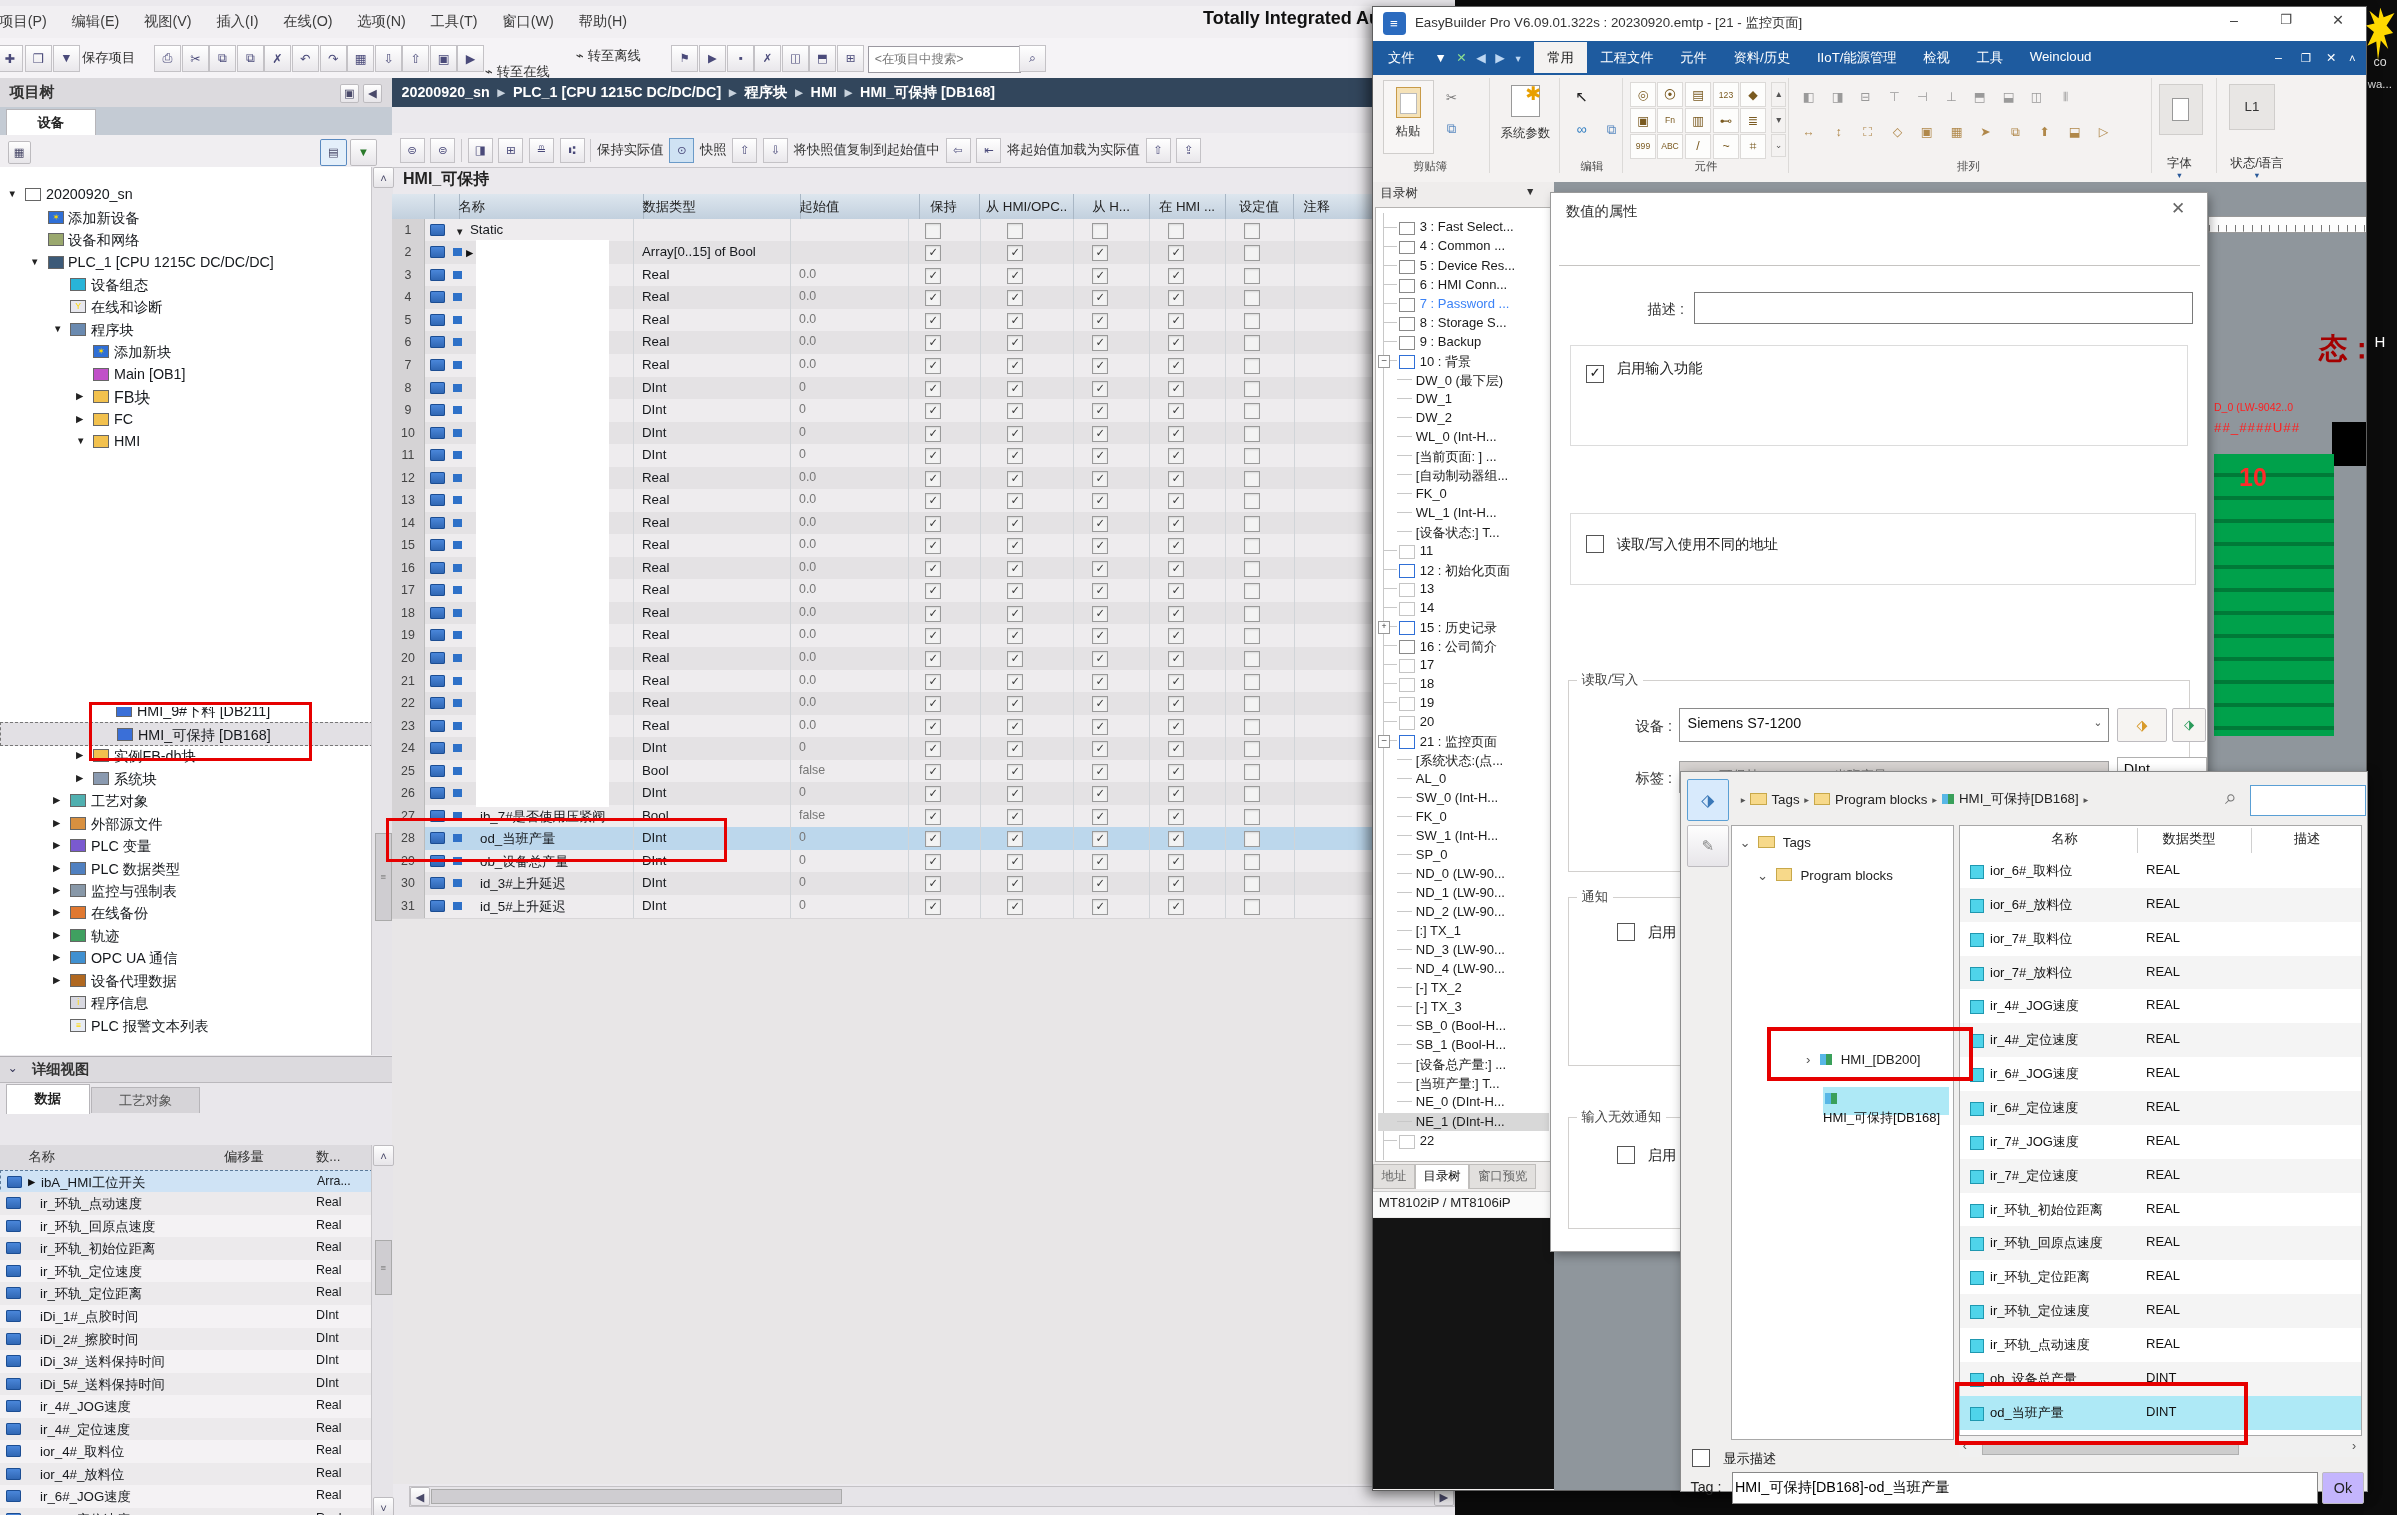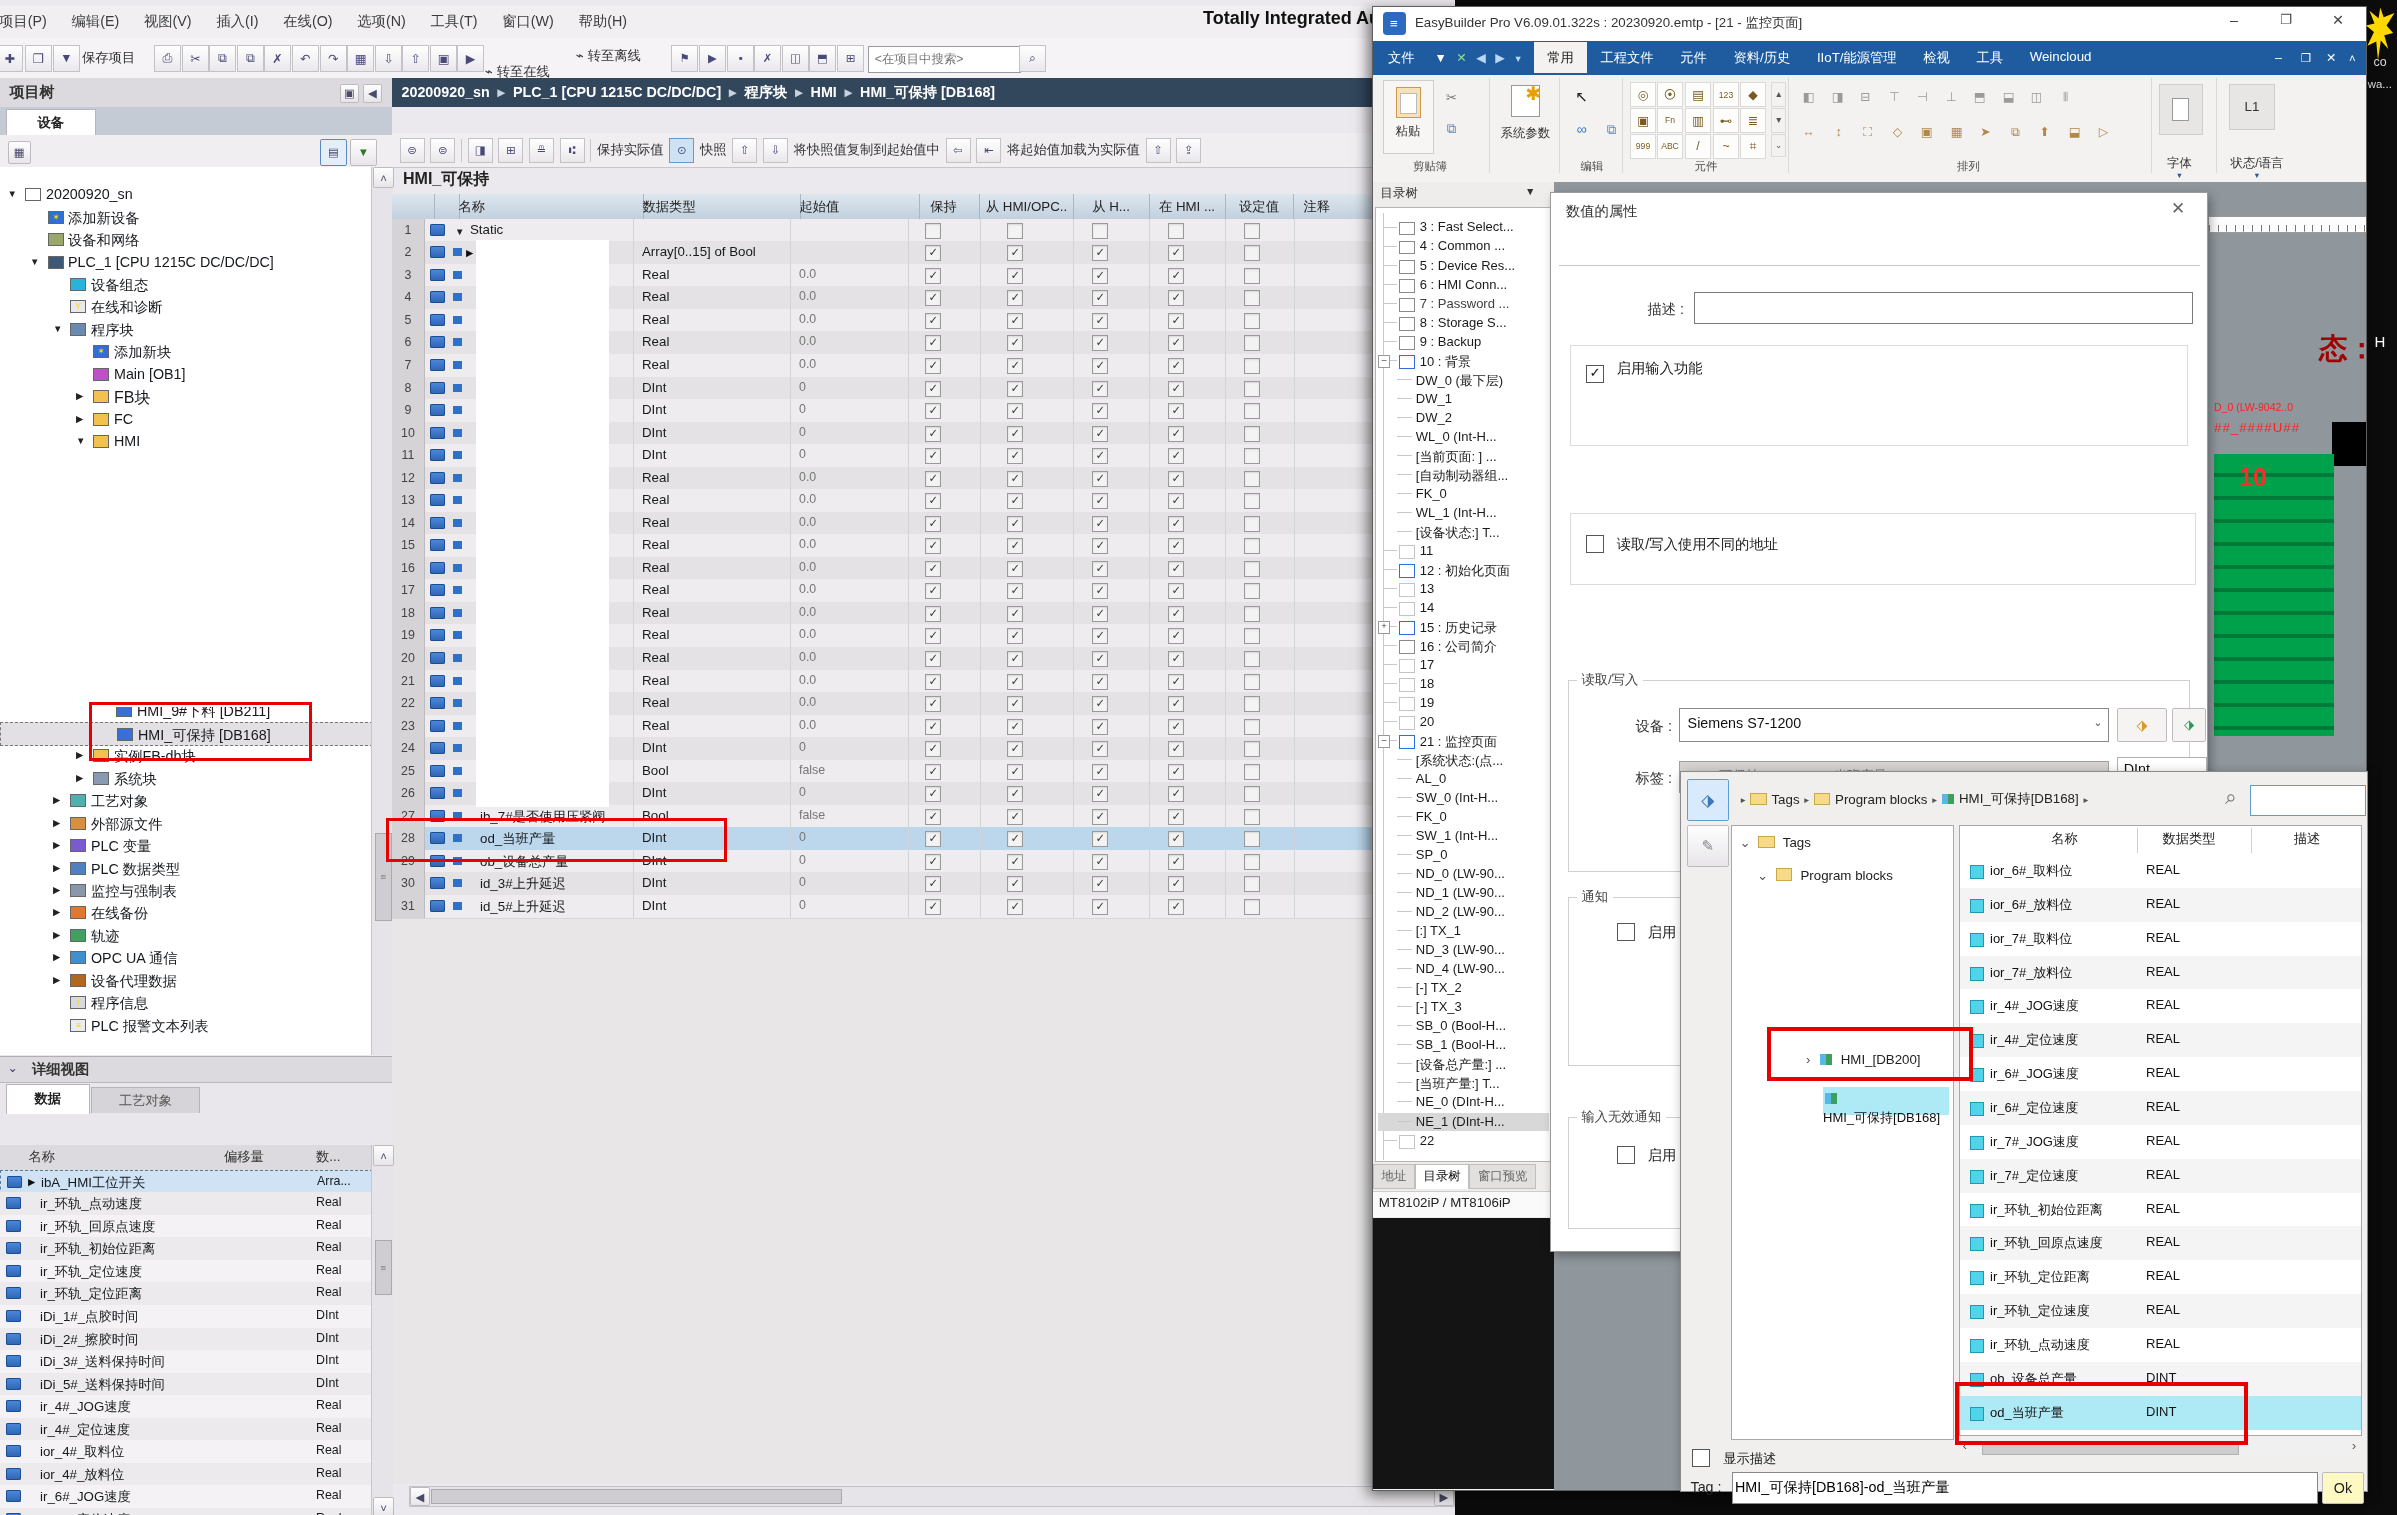--- a/index.html
+++ b/index.html
@@ -1124,21 +1124,21 @@
             <div style="position: absolute; left: 42px; top: 1px; width: 127px; height: 17px; font-size: 13px; color: rgb(26, 26, 26); white-space: nowrap; overflow: hidden;">5 : Device Res...</div>
           </div>
           <div style="position: absolute; left: 1.9px; top: 68px; width: 171px; height: 18px;">
             <div style="position: absolute; left: 5.7px; top: 8.6px; width: 13.3px; height: 1px; background: rgb(200, 200, 200);"></div>
             <div style="position: absolute; left: 21px; top: 3.8px; width: 14.3px; height: 11.4px; border: 1px solid rgb(138, 138, 138); background: rgb(255, 255, 255);"></div>
             <div style="position: absolute; left: 42px; top: 1px; width: 127px; height: 17px; font-size: 13px; color: rgb(26, 26, 26); white-space: nowrap; overflow: hidden;">6 : HMI Conn...</div>
           </div>
           <div style="position: absolute; left: 1.9px; top: 87px; width: 171px; height: 18px;">
             <div style="position: absolute; left: 5.7px; top: 8.6px; width: 13.3px; height: 1px; background: rgb(200, 200, 200);"></div>
             <div style="position: absolute; left: 21px; top: 3.8px; width: 14.3px; height: 11.4px; border: 1px solid rgb(138, 138, 138); background: rgb(255, 255, 255);"></div>
-            <div style="position: absolute; left: 42px; top: 1px; width: 127px; height: 17px; font-size: 13px; color: #404040; white-space: nowrap; overflow: hidden;">7 : Password ...</div>
+            <div style="position: absolute; left: 42px; top: 1px; width: 127px; height: 17px; font-size: 13px; color: #3b82f6; white-space: nowrap; overflow: hidden;">7 : Password ...</div>
           </div>
           <div style="position: absolute; left: 1.9px; top: 106px; width: 171px; height: 18px;">
             <div style="position: absolute; left: 5.7px; top: 8.6px; width: 13.3px; height: 1px; background: rgb(200, 200, 200);"></div>
             <div style="position: absolute; left: 21px; top: 3.8px; width: 14.3px; height: 11.4px; border: 1px solid rgb(138, 138, 138); background: rgb(255, 255, 255);"></div>
             <div style="position: absolute; left: 42px; top: 1px; width: 127px; height: 17px; font-size: 13px; color: rgb(26, 26, 26); white-space: nowrap; overflow: hidden;">8 : Storage S...</div>
           </div>
           <div style="position: absolute; left: 1.9px; top: 125px; width: 171px; height: 18px;">
             <div style="position: absolute; left: 5.7px; top: 8.6px; width: 13.3px; height: 1px; background: rgb(200, 200, 200);"></div>
             <div style="position: absolute; left: 21px; top: 3.8px; width: 14.3px; height: 11.4px; border: 1px solid rgb(138, 138, 138); background: rgb(255, 255, 255);"></div>
             <div style="position: absolute; left: 42px; top: 1px; width: 127px; height: 17px; font-size: 13px; color: rgb(26, 26, 26); white-space: nowrap; overflow: hidden;">9 : Backup</div>
@@ -1558,21 +1558,21 @@
         <div class="abs" style="left:23px;top:2.9px;width:255px;height:12.4px;background:#cdcdcd;border:1px solid #b0b0b0;"></div>
         <span style="position:absolute;right:3.8px;top:1px;color:#555;font-size:12.4px;">›</span>
       </div>
 
       <div style="position:absolute;left:11.4px;top:677px;">
         <span class="ck"></span>
         <span style="font-size:13.3px;color:#222;">显示描述</span>
       </div>
       <span style="position:absolute;left:9.5px;top:707px;font-size:14.3px;color:#222;">Tag :</span>
       <input style="position: absolute; left: 51px; top: 700px; width: 580px; height: 28.5px; border: 1px solid rgb(136, 136, 136); font-size: 14.3px;" value="HMI_可保持[DB168]-od_当班产量">
-      <div class="ic" style="left:641px;top:700px;width:40px;height:30px;font-size:14.3px;color:#222;background:#fef9c3;">Ok</div>
+      <div class="ic" style="left:641px;top:700px;width:40px;height:30px;font-size:14.3px;color:#222;background:#c4b5fd;">Ok</div>
 
       <div class="redbox" style="left:86px;top:255px;width:198px;height:46px;"></div>
       <div class="redbox" style="left:274px;top:610px;width:285px;height:55px;"></div>
     </div>
   </div>
 
   <div class="abs" style="left:2364px;top:0;width:33px;height:1515px;background:#0c0c0c;z-index:3;">
     <span style="position:absolute;left:9.5px;top:55px;color:#ddd;font-size:12.4px;">co</span>
     <span style="position:absolute;left:3.8px;top:78px;color:#ddd;font-size:11.4px;">wa...</span>
     <span style="position:absolute;left:10.5px;top:333px;color:#fff;font-size:15px;">H</span>

